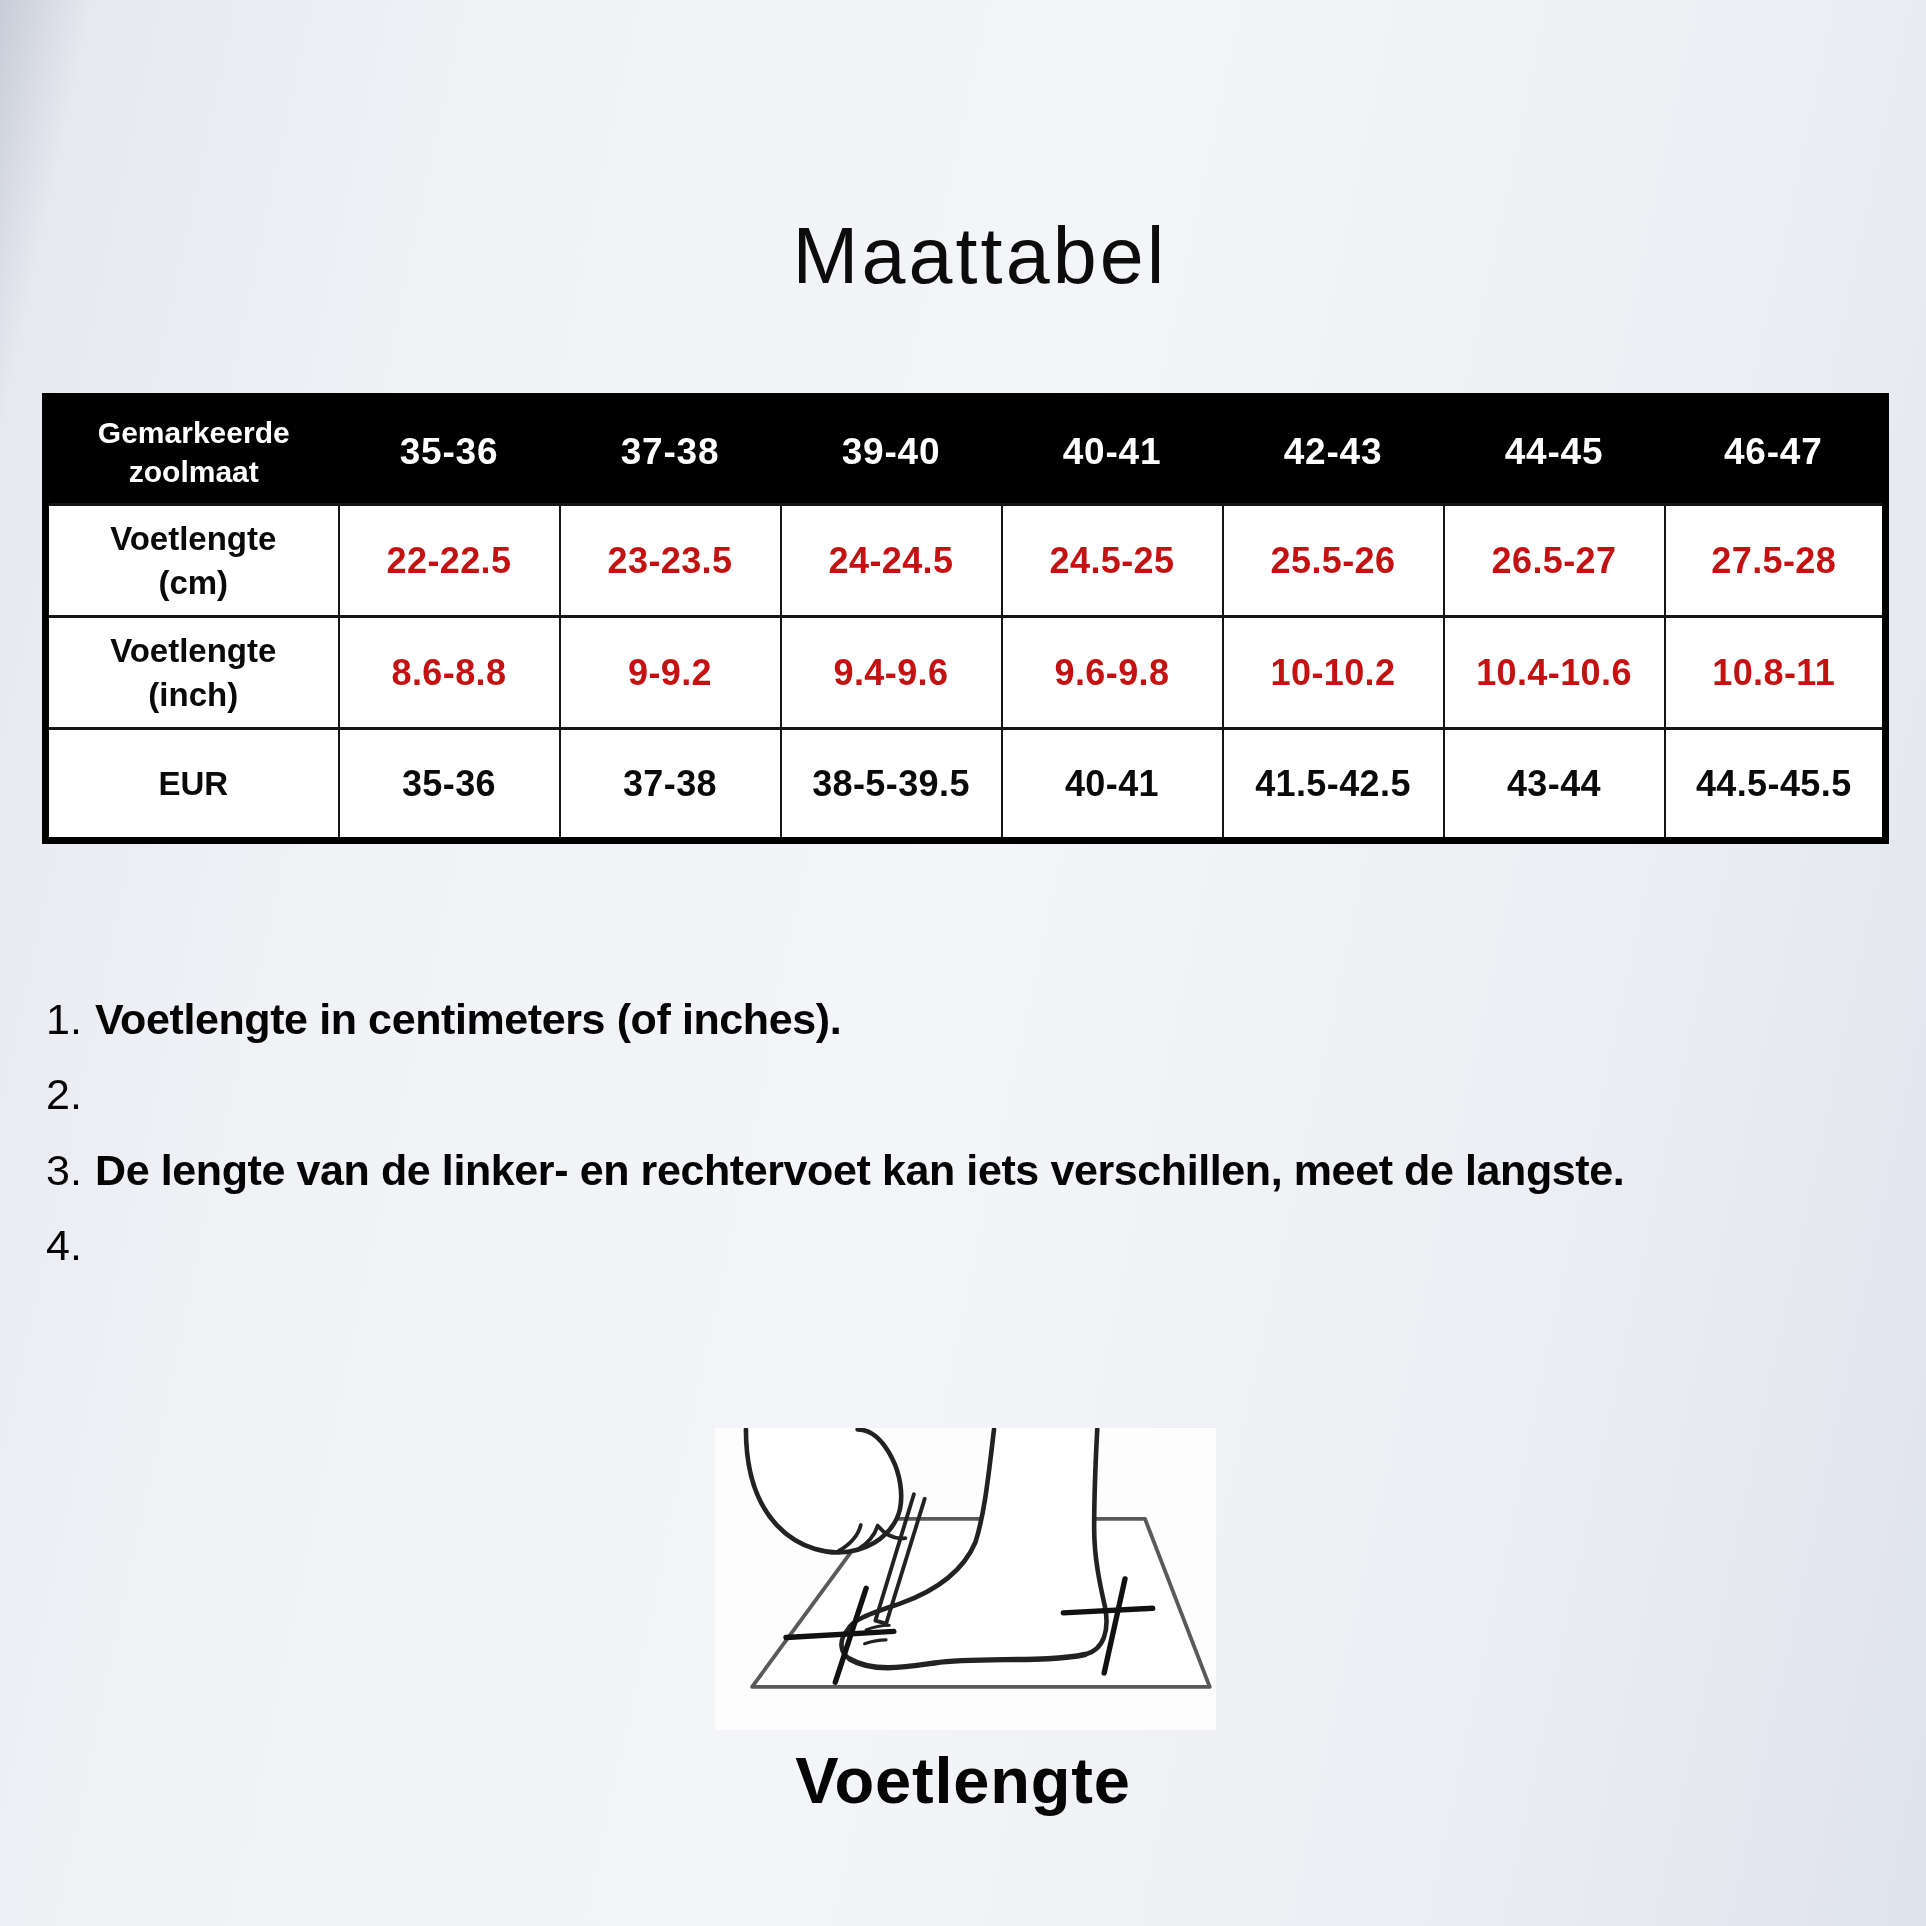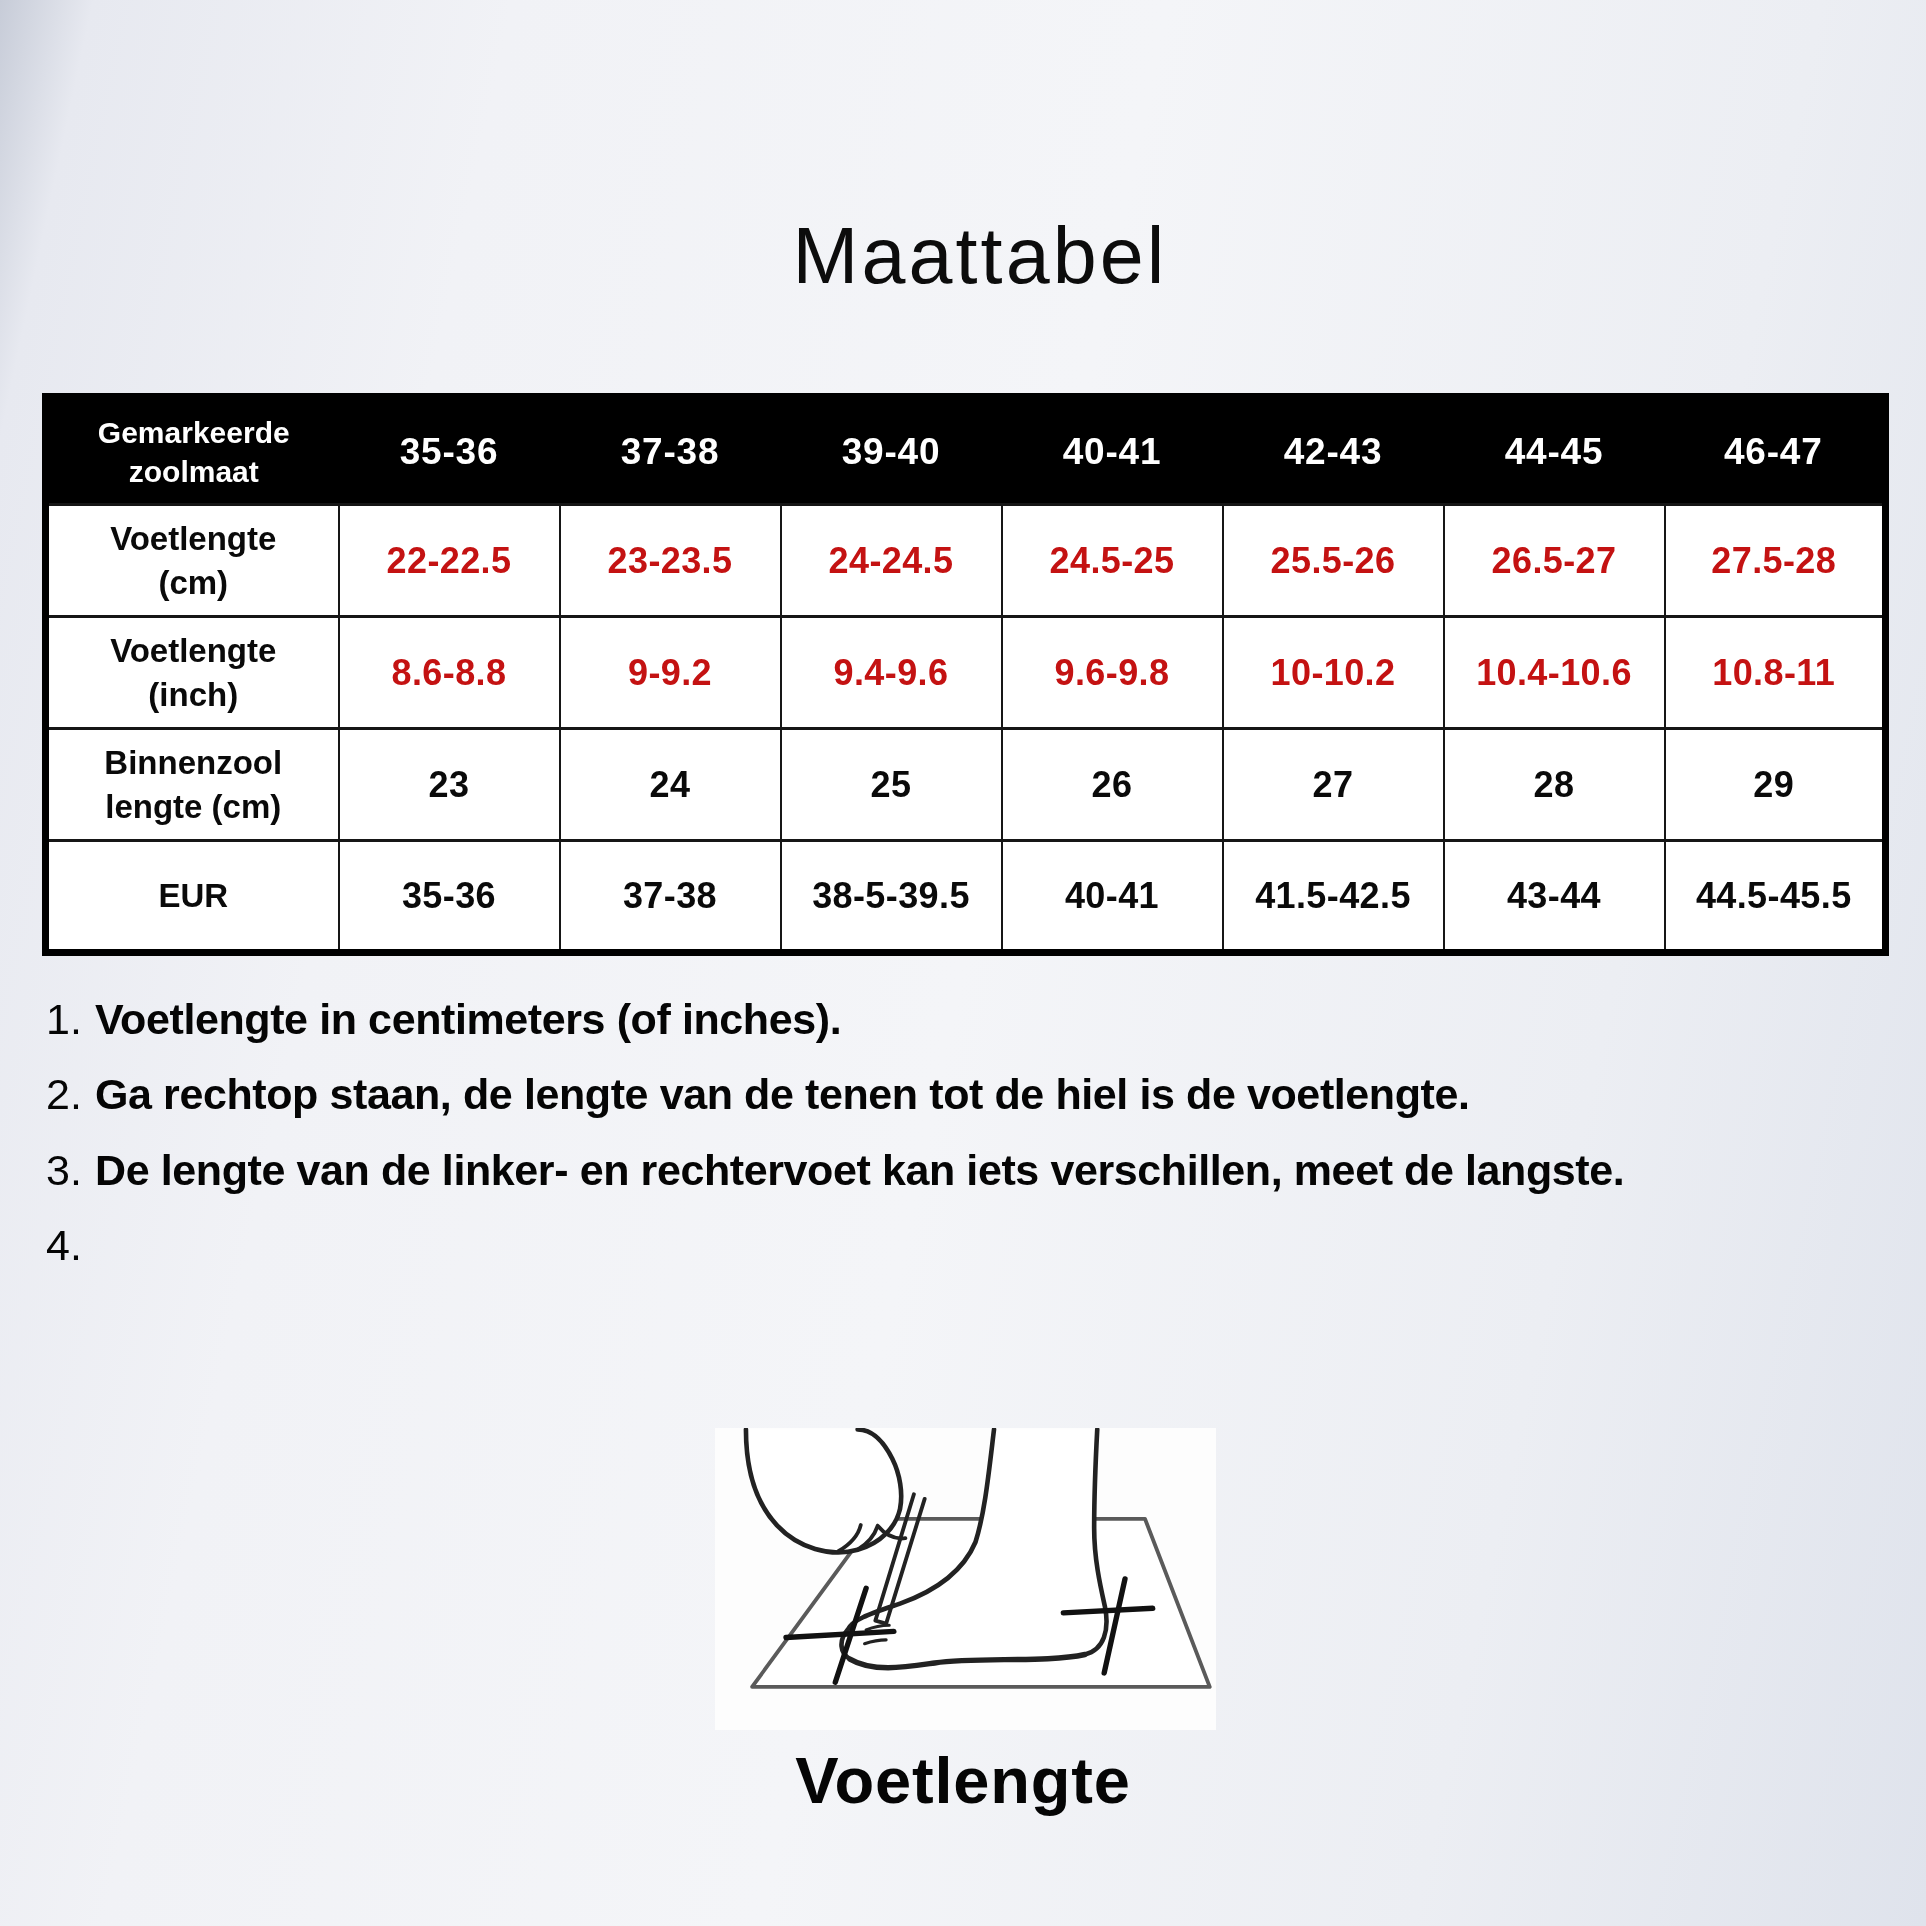--- a/index.html
+++ b/index.html
@@ -129,50 +129,39 @@
       <td class="rowlabel">Voetlengte (inch)</td>
       <td class="val">8.6-8.8</td>
       <td class="val">9-9.2</td>
       <td class="val">9.4-9.6</td>
       <td class="val">9.6-9.8</td>
       <td class="val">10-10.2</td>
       <td class="val">10.4-10.6</td>
       <td class="val">10.8-11</td>
     </tr>
     <tr>
-      <td class="rowlabel">Binnenzool lengte (cm)</td>
-      <td class="val">23</td>
-      <td class="val">24</td>
-      <td class="val">25</td>
-      <td class="val">26</td>
-      <td class="val">27</td>
-      <td class="val">28</td>
-      <td class="val">29</td>
-    </tr>
-    <tr>
       <td class="rowlabel">EUR</td>
       <td class="val">35-36</td>
       <td class="val">37-38</td>
       <td class="val">38-5-39.5</td>
       <td class="val">40-41</td>
       <td class="val">41.5-42.5</td>
       <td class="val">43-44</td>
       <td class="val">44.5-45.5</td>
     </tr>
   </tbody>
 </table>
 
 <div class="instructions">
   <div class="instr">
     <span class="num">1.</span>
     <span class="txt">Voetlengte in centimeters (of inches).</span>
   </div>
   <div class="instr">
     <span class="num">2.</span>
-    <span class="txt">Ga rechtop staan, de lengte van de tenen tot de hiel is de voetlengte.</span>
   </div>
   <div class="instr">
     <span class="num">3.</span>
     <span class="txt">De lengte van de linker- en rechtervoet kan iets verschillen, meet de langste.</span>
   </div>
   <div class="instr">
     <span class="num">4.</span>
   </div>
 </div>
 

